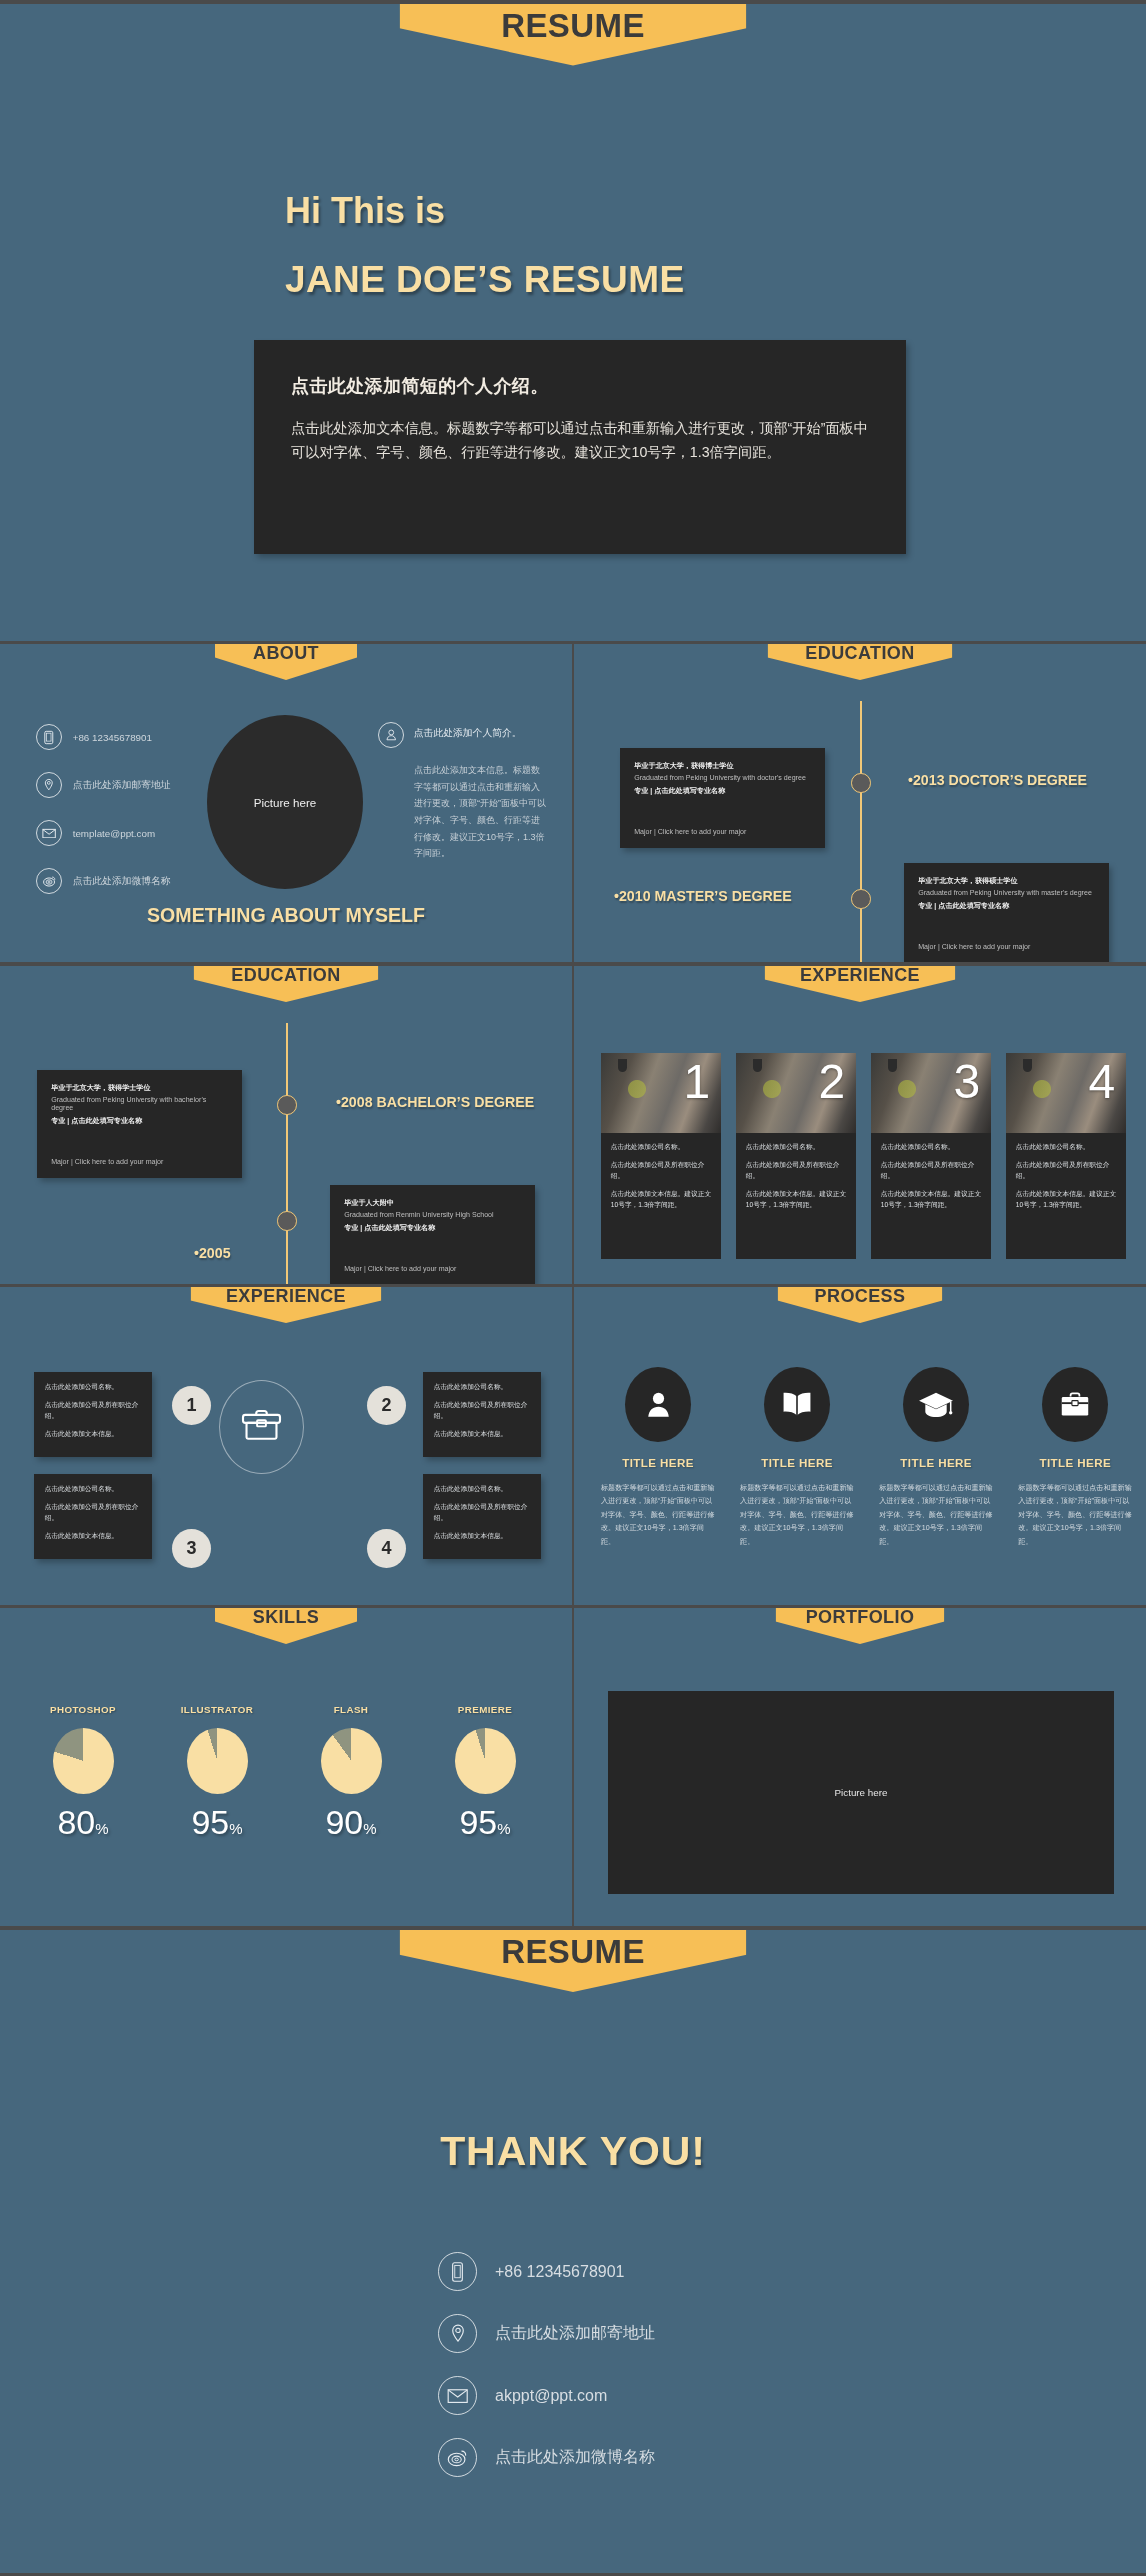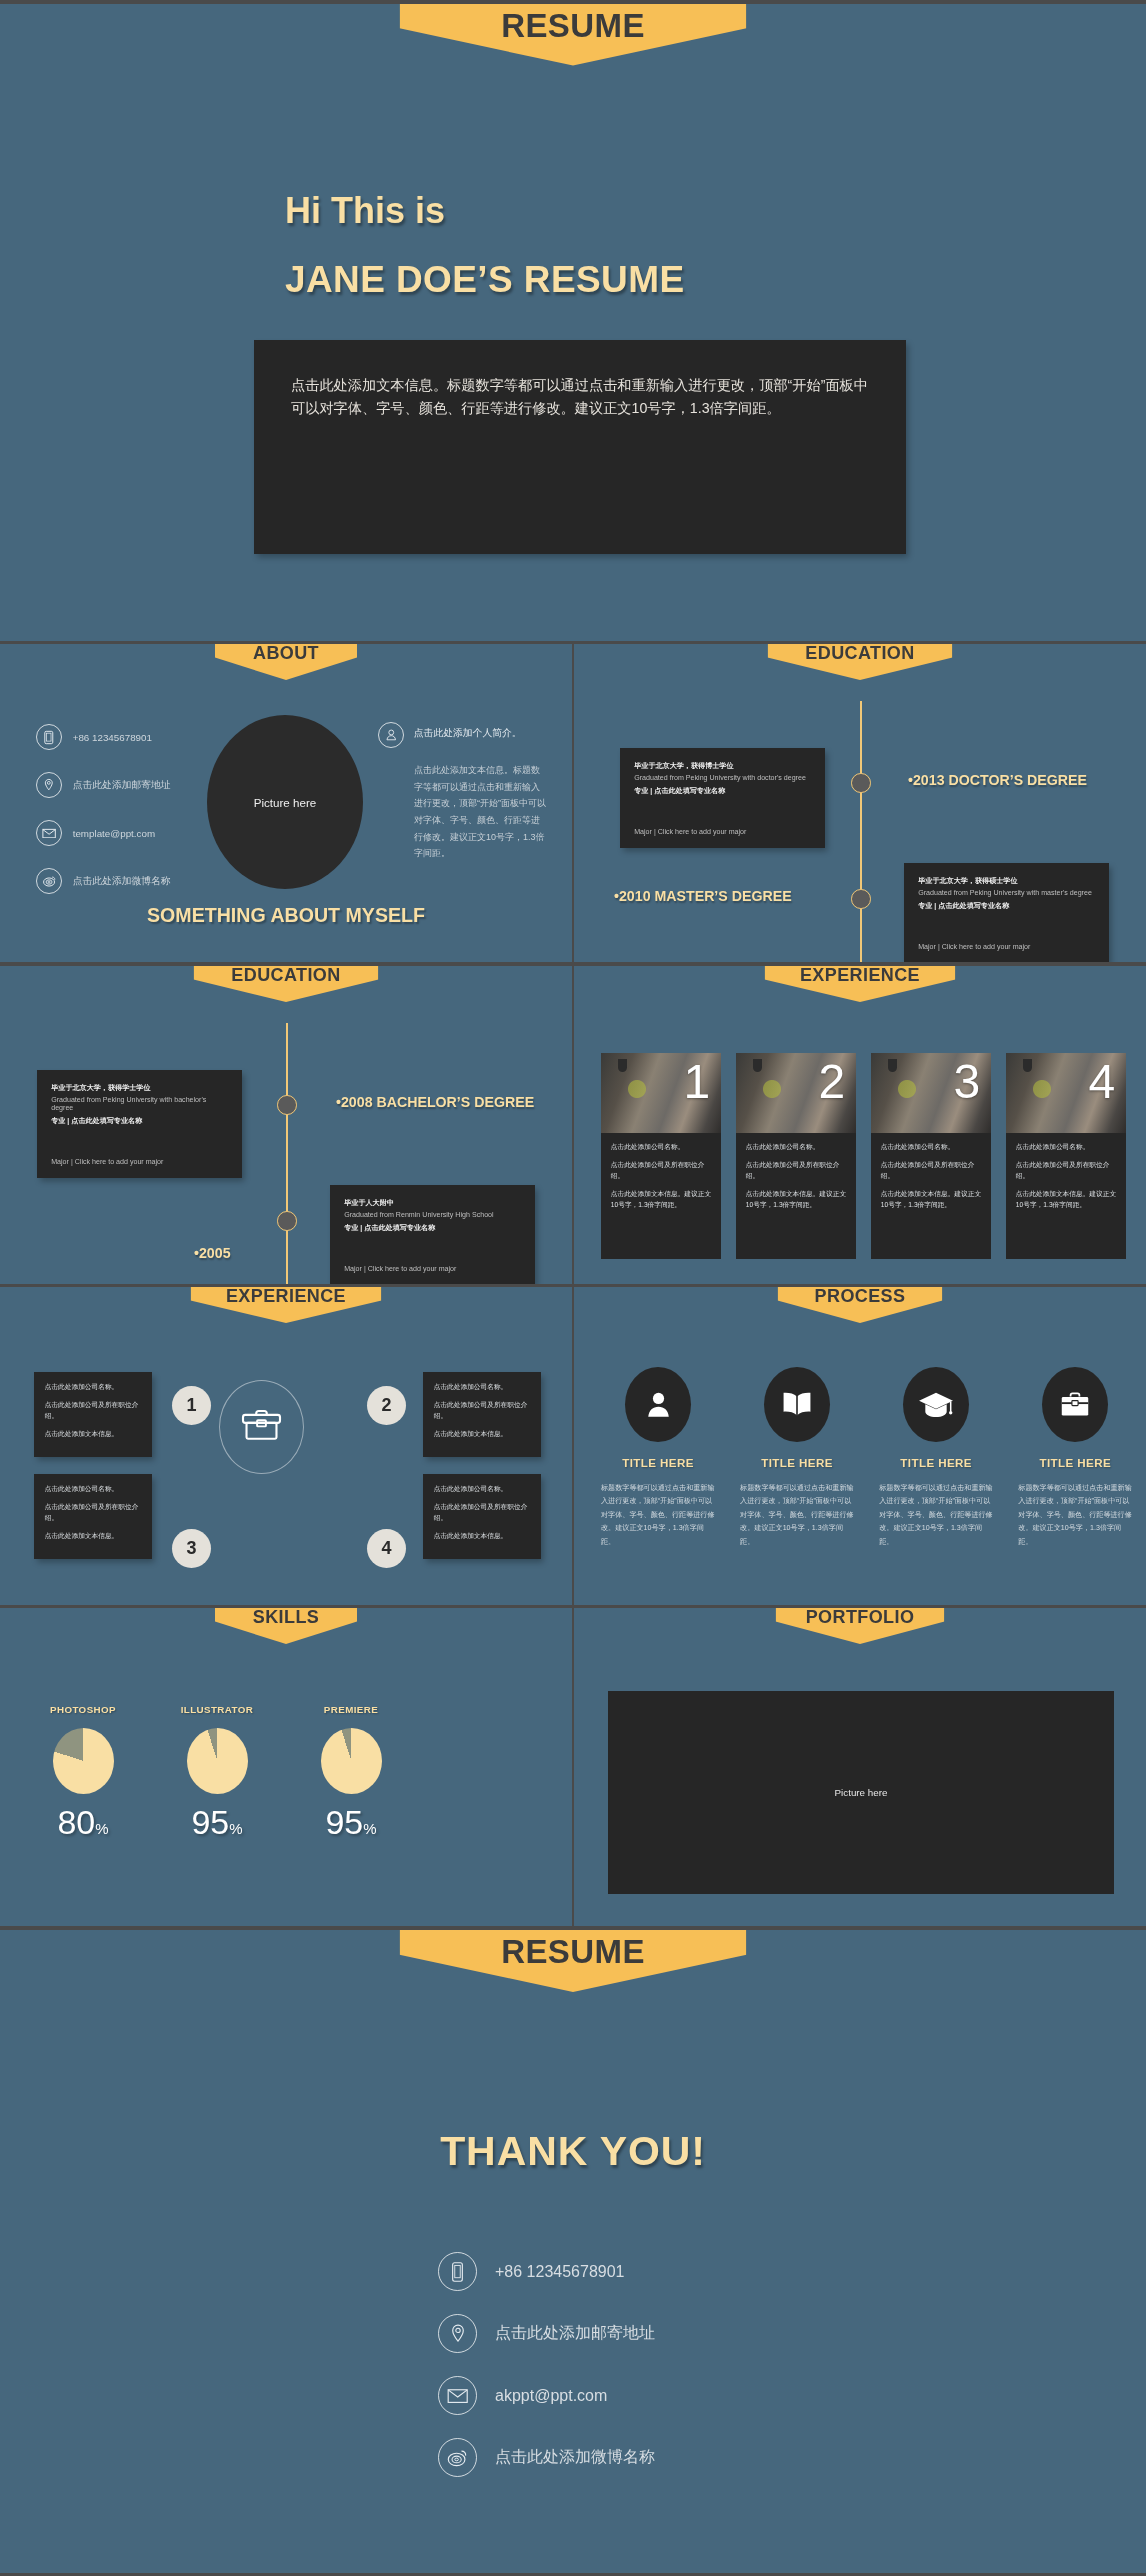--- a/index.html
+++ b/index.html
@@ -177,20 +177,21 @@
 
 <div class="page">
 
   <div class="slide" id="cover">
     <div class="ribbon">
       <span>RESUME</span>
     </div>
     <div class="cover-hi cream">Hi This is</div>
     <div class="cover-name cream">JANE DOE’S RESUME</div>
     <div class="cover-box darkcard">
+      <h3>点击此处添加简短的个人介绍。</h3>
       <p>点击此处添加文本信息。标题数字等都可以通过点击和重新输入进行更改，顶部“开始”面板中可以对字体、字号、颜色、行距等进行修改。建议正文10号字，1.3倍字间距。</p>
     </div>
   </div>
 
   <div class="sep-h" style="top:0;"></div>
   <div class="sep-h" style="top:641px;"></div>
   <div class="sep-h" style="top:962px;"></div>
   <div class="sep-h" style="top:1284px;"></div>
   <div class="sep-h" style="top:1605px;"></div>
   <div class="sep-h" style="top:1926px;"></div>
@@ -476,20 +477,25 @@
         <div class="skill-name cream">PHOTOSHOP</div>
         <div class="pie" style="background: conic-gradient(rgb(249, 223, 164) 0deg, rgb(249, 223, 164) 288deg, rgb(143, 148, 128) 288deg, rgb(143, 148, 128) 360deg);"></div>
         <div class="skill-val"><span>80</span><em>%</em></div>
       </div>
       <div class="skill-item">
         <div class="skill-name cream">ILLUSTRATOR</div>
         <div class="pie" style="background: conic-gradient(rgb(249, 223, 164) 0deg, rgb(249, 223, 164) 342deg, rgb(143, 148, 128) 342deg, rgb(143, 148, 128) 360deg);"></div>
         <div class="skill-val"><span>95</span><em>%</em></div>
       </div>
       <div class="skill-item">
+        <div class="skill-name cream">FLASH</div>
+        <div class="pie" style="background: conic-gradient(rgb(249, 223, 164) 0deg, rgb(249, 223, 164) 324deg, rgb(143, 148, 128) 324deg, rgb(143, 148, 128) 360deg);"></div>
+        <div class="skill-val"><span>90</span><em>%</em></div>
+      </div>
+      <div class="skill-item">
         <div class="skill-name cream">PREMIERE</div>
         <div class="pie" style="background: conic-gradient(rgb(249, 223, 164) 0deg, rgb(249, 223, 164) 342deg, rgb(143, 148, 128) 342deg, rgb(143, 148, 128) 360deg);"></div>
         <div class="skill-val"><span>95</span><em>%</em></div>
       </div>
     </div>
   </div>
 
   <div class="slide half" id="portfolio">
     <div class="ribbon">
       <span>PORTFOLIO</span>

